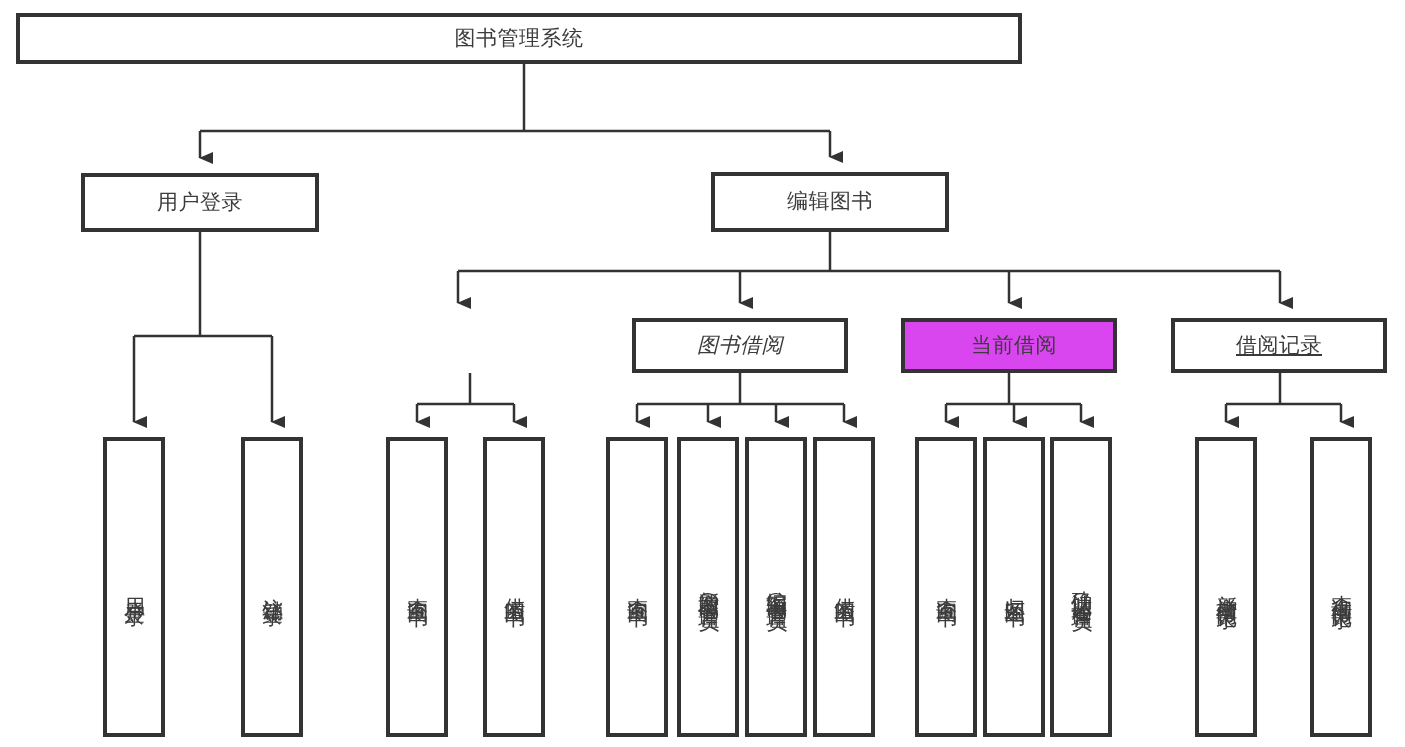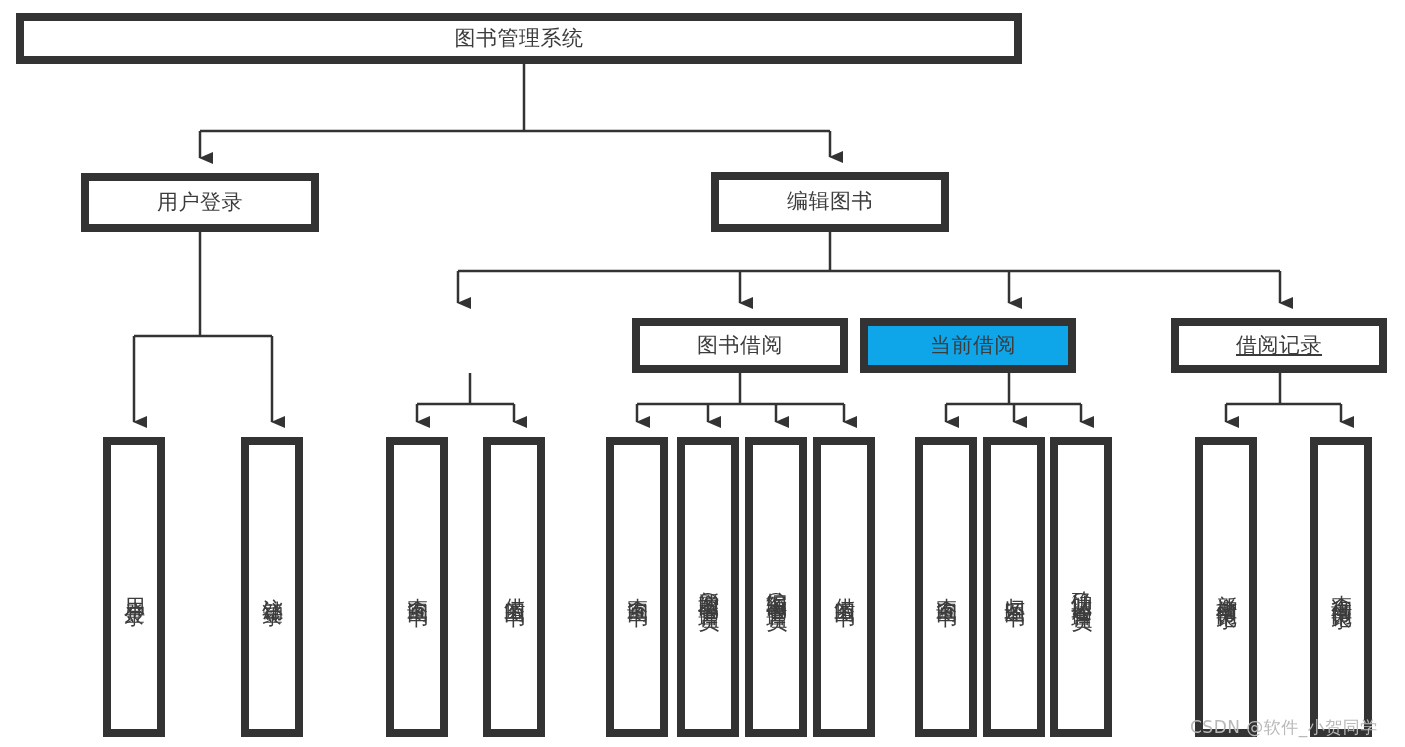--- a/index.html
+++ b/index.html
@@ -23,21 +23,21 @@
     left: 0;
     top: 0;
     width: 1405px;
     height: 747px;
     pointer-events: none;
   }
   .node {
     position: absolute;
     box-sizing: border-box;
     background: #ffffff;
-    border: 8px solid #d946ef;
+    border: 4px solid #d946ef;
     display: flex;
     align-items: center;
     justify-content: center;
     text-align: right;
   }
   .node-label {
     color: #3c3c3c;
     line-height: 1.12;
     letter-spacing: 0.5px;
   }
@@ -127,24 +127,24 @@
     <span class="node-label" style="color: rgb(60, 60, 60);">图书管理系统</span>
   </div>
 
   <div class="node horiz" style="left: 81px; top: 173px; width: 238px; height: 59px; border-color: rgb(51, 51, 51); background: rgb(255, 255, 255);">
     <span class="node-label" style="color: rgb(60, 60, 60);">用户登录</span>
   </div>
   <div class="node horiz" style="left: 711px; top: 172px; width: 238px; height: 60px; border-color: rgb(51, 51, 51); background: rgb(255, 255, 255);">
     <span class="node-label" style="color: rgb(60, 60, 60);">编辑图书</span>
   </div>
 
-  <div class="node horiz" style="left: 632px; top: 318px; width: 216px; height: 55px; border-color: rgb(51, 51, 51); background: rgb(255, 255, 255);">
+  <div class="node horiz" style="left: 632px; top: 318px; width: 216px; height: 55px; border-color: rgb(51, 51, 51); background: rgb(255, 255, 255); font-style: italic;">
     <span class="node-label" style="color: rgb(60, 60, 60);">图书借阅</span>
   </div>
-  <div class="node horiz" style="left: 860px; top: 318px; width: 216px; height: 55px; border-color: rgb(51, 51, 51); background: #0ea5e9; padding-left: 10px;">
+  <div class="node horiz" style="left: 901px; top: 318px; width: 216px; height: 55px; border-color: rgb(51, 51, 51); background: #d946ef; padding-left: 10px;">
     <span class="node-label" style="color: rgb(60, 60, 60);">当前借阅</span>
   </div>
   <div class="node horiz" style="left: 1171px; top: 318px; width: 216px; height: 55px; border-color: rgb(51, 51, 51); background: rgb(255, 255, 255); text-decoration: underline;">
     <span class="node-label" style="color: rgb(60, 60, 60);">借阅记录</span>
   </div>
 
   <div class="node vert" style="left: 103px; top: 437px; width: 62px; height: 300px; border-color: rgb(51, 51, 51); background: rgb(255, 255, 255);">
     <span class="node-label" style="color: rgb(60, 60, 60);">用户登录</span>
   </div>
   <div class="node vert" style="left: 241px; top: 437px; width: 62px; height: 300px; border-color: rgb(51, 51, 51); background: rgb(255, 255, 255);">
@@ -177,15 +177,14 @@
   <div class="node vert" style="left: 1050px; top: 437px; width: 62px; height: 300px; border-color: rgb(51, 51, 51); background: rgb(255, 255, 255);">
     <span class="node-label" style="color: rgb(60, 60, 60);">确认归还（管理员）</span>
   </div>
   <div class="node vert" style="left: 1195px; top: 437px; width: 62px; height: 300px; border-color: rgb(51, 51, 51); background: rgb(255, 255, 255);">
     <span class="node-label" style="color: rgb(60, 60, 60);">新增借阅记录</span>
   </div>
   <div class="node vert" style="left: 1310px; top: 437px; width: 62px; height: 300px; border-color: rgb(51, 51, 51); background: rgb(255, 255, 255);">
     <span class="node-label" style="color: rgb(60, 60, 60);">查询借阅记录</span>
   </div>
 
-  <div class="watermark" style="left: 1190px; top: 716px; color: rgb(185, 185, 185);">CSDN @软件_小贺同学</div>
 
 </div>
 
 </body></html>

